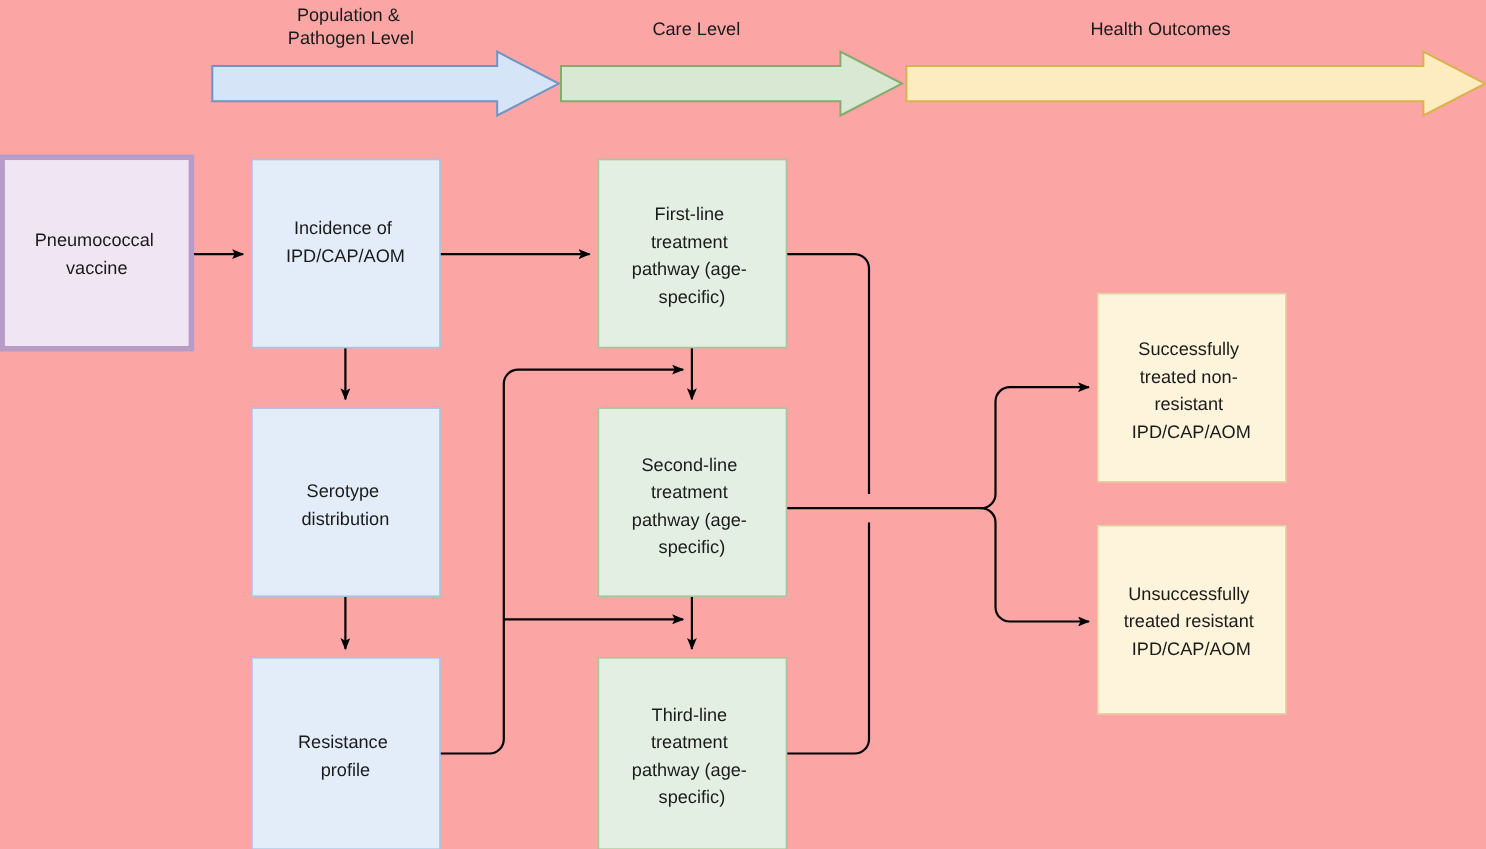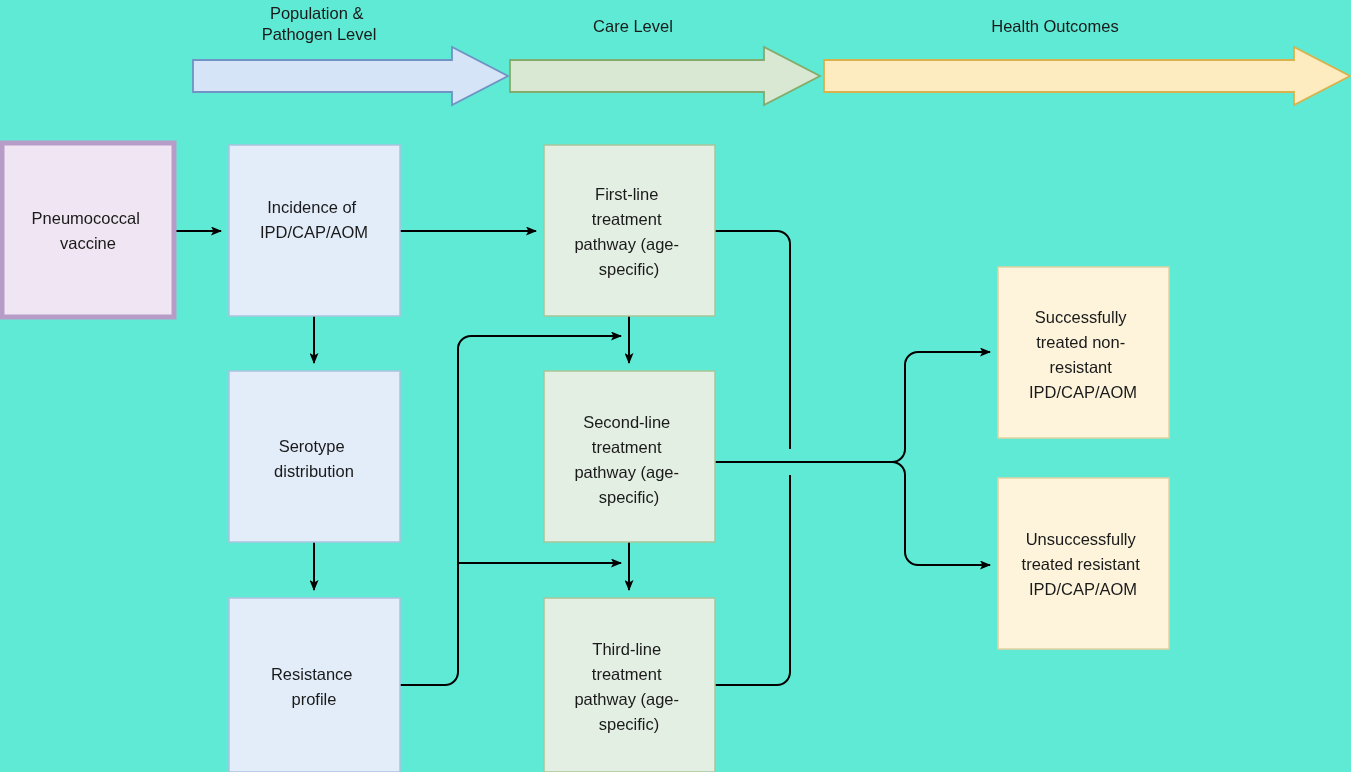--- a/index.html
+++ b/index.html
@@ -10,21 +10,21 @@
   body {
     width: 1351px;
     height: 772px;
     overflow: hidden;
     font-family: "Liberation Sans", sans-serif;
   }
   #canvas {
     position: relative;
     width: 1351px;
     height: 772px;
-    background: #5eead4;
+    background: #fca5a5;
   }
   svg.layer {
     position: absolute;
     top: 0;
     left: 0;
     width: 1351px;
     height: 772px;
   }
   .node-text {
     font-family: "Liberation Sans", sans-serif;

